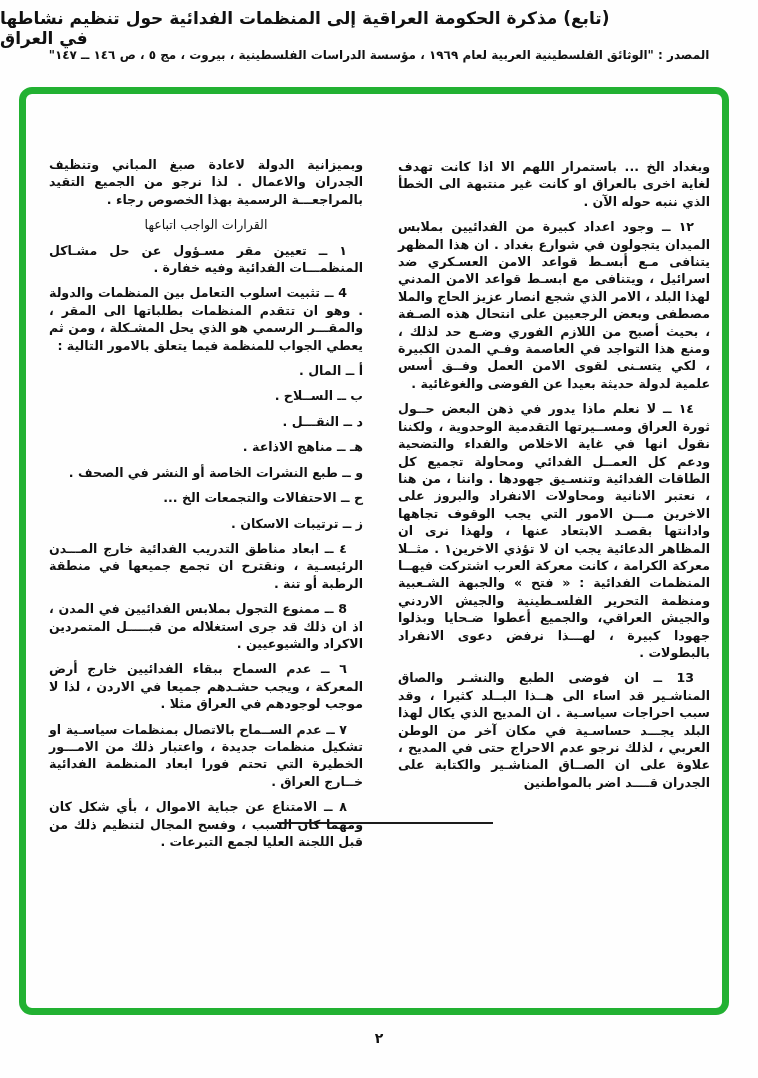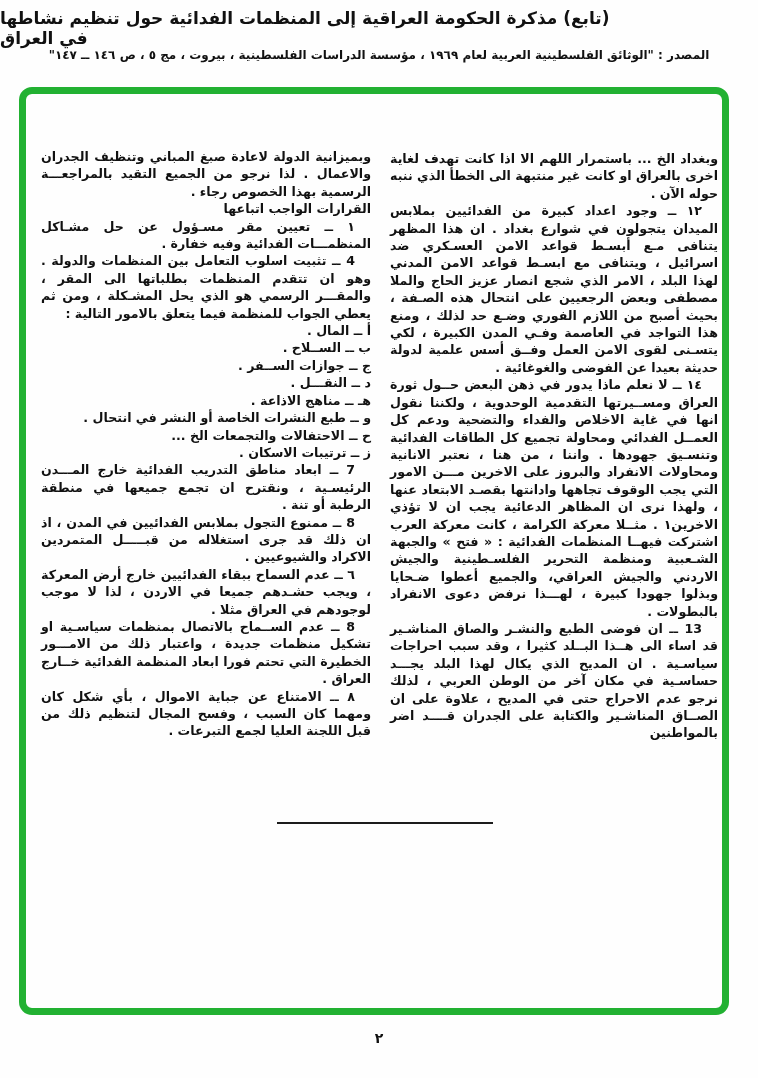--- a/index.html
+++ b/index.html
@@ -50,26 +50,26 @@
   .col {
     position: absolute;
     direction: rtl;
     font-size: 12.6px;
     font-weight: 700;
     line-height: 17.4px;
     text-align: justify;
   }
   .col-right { left: 390px; top: 150px; width: 328px; }
   .col-left  { left: 41px;  top: 148px; width: 330px; }
-  .col p { margin: 0; }
+  .col p { margin: 8px; }
   .col p.num { text-indent: 16px; }
   .section-heading {
     margin: 0;
-    text-align: right;
-    font-weight: 700;
+    text-align: center;
+    font-weight: 400;
   }
   .sub-item {
     margin: 0;
     font-weight: 700;
   }
   .divider {
     position: absolute;
     left: 277px; top: 822px;
     width: 216px; height: 2px;
     background: #1c1c1c;
@@ -101,30 +101,29 @@
     <p class="num">13 ــ ان فوضى الطبع والنشـر والصاق المناشـير قد اساء الى هــذا البــلد كثيرا ، وقد سبب احراجات سياسـية . ان المديح الذي يكال لهذا البلد يجـــد حساسـية في مكان آخر من الوطن العربي ، لذلك نرجو عدم الاحراج حتى في المديح ، علاوة على ان الصــاق المناشـير والكتابة على الجدران قــــد اضر بالمواطنين</p>
   </div>
 
   <div class="col col-left" dir="rtl">
     <p>وبميزانية الدولة لاعادة صبغ المباني وتنظيف الجدران والاعمال . لذا نرجو من الجميع التقيد بالمراجعـــة الرسمية بهذا الخصوص رجاء .</p>
     <p class="section-heading">القرارات الواجب اتباعها</p>
     <p class="num">١ ــ تعيين مقر مسـؤول عن حل مشـاكل المنظمـــات الفدائية وفيه خفارة .</p>
     <p class="num">4 ــ تثبيت اسلوب التعامل بين المنظمات والدولة . وهو ان تتقدم المنظمات بطلباتها الى المقر ، والمقـــر الرسمي هو الذي يحل المشـكلة ، ومن ثم يعطي الجواب للمنظمة فيما يتعلق بالامور التالية :</p>
     <p class="sub-item">أ ــ المال .</p>
     <p class="sub-item">ب ــ الســلاح .</p>
-    <p class="sub-item">ج ــ جوازات الســفر .</p>
     <p class="sub-item">د ــ النقـــل .</p>
     <p class="sub-item">هـ ــ مناهج الاذاعة .</p>
-    <p class="sub-item">و ــ طبع النشرات الخاصة أو النشر في انتحال .</p>
+    <p class="sub-item">و ــ طبع النشرات الخاصة أو النشر في الصحف .</p>
     <p class="sub-item">ح ــ الاحتفالات والتجمعات الخ ...</p>
     <p class="sub-item">ز ــ ترتيبات الاسكان .</p>
-    <p class="num">7 ــ ابعاد مناطق التدريب الفدائية خارج المـــدن الرئيسـية ، ونقترح ان تجمع جميعها في منطقة الرطبة أو تنة .</p>
+    <p class="num">٤ ــ ابعاد مناطق التدريب الفدائية خارج المـــدن الرئيسـية ، ونقترح ان تجمع جميعها في منطقة الرطبة أو تنة .</p>
     <p class="num">8 ــ ممنوع التجول بملابس الفدائيين في المدن ، اذ ان ذلك قد جرى استغلاله من قبـــــل المتمردين الاكراد والشيوعيين .</p>
     <p class="num">٦ ــ عدم السماح ببقاء الفدائيين خارج أرض المعركة ، ويجب حشـدهم جميعا في الاردن ، لذا لا موجب لوجودهم في العراق مثلا .</p>
-    <p class="num">8 ــ عدم الســماح بالاتصال بمنظمات سياسـية او تشكيل منظمات جديدة ، واعتبار ذلك من الامـــور الخطيرة التي تحتم فورا ابعاد المنظمة الفدائية خــارج العراق .</p>
+    <p class="num">٧ ــ عدم الســماح بالاتصال بمنظمات سياسـية او تشكيل منظمات جديدة ، واعتبار ذلك من الامـــور الخطيرة التي تحتم فورا ابعاد المنظمة الفدائية خــارج العراق .</p>
     <p class="num">٨ ــ الامتناع عن جباية الاموال ، بأي شكل كان ومهما كان السبب ، وفسح المجال لتنظيم ذلك من قبل اللجنة العليا لجمع التبرعات .</p>
   </div>
 
   <div class="divider"></div>
 
   <div class="page-number">٢</div>
 
 </div>
 
 </body></html>

